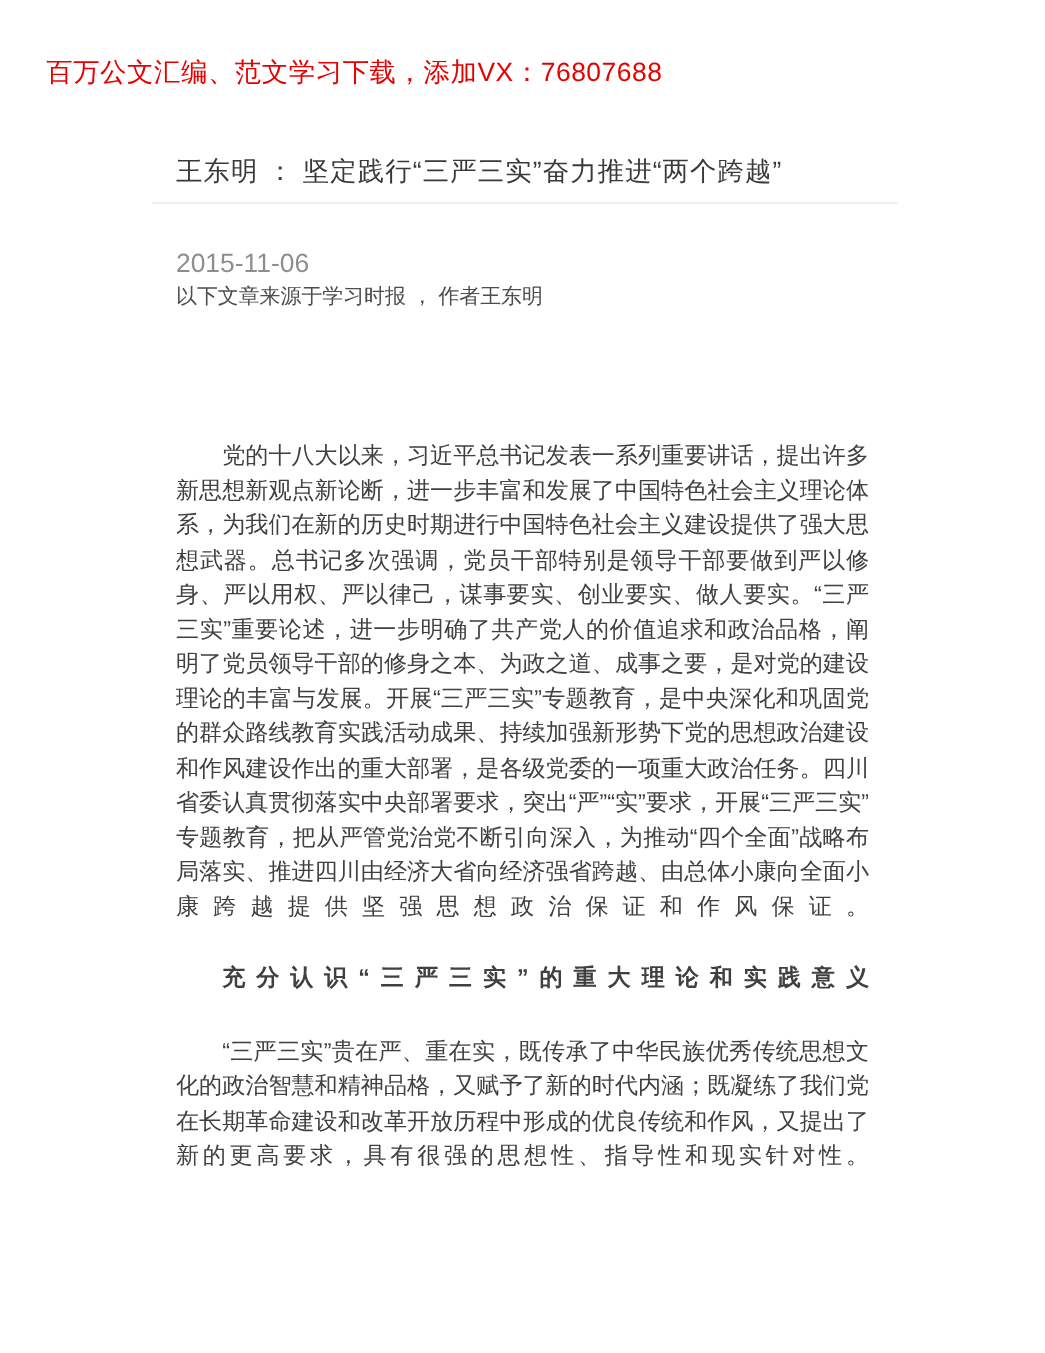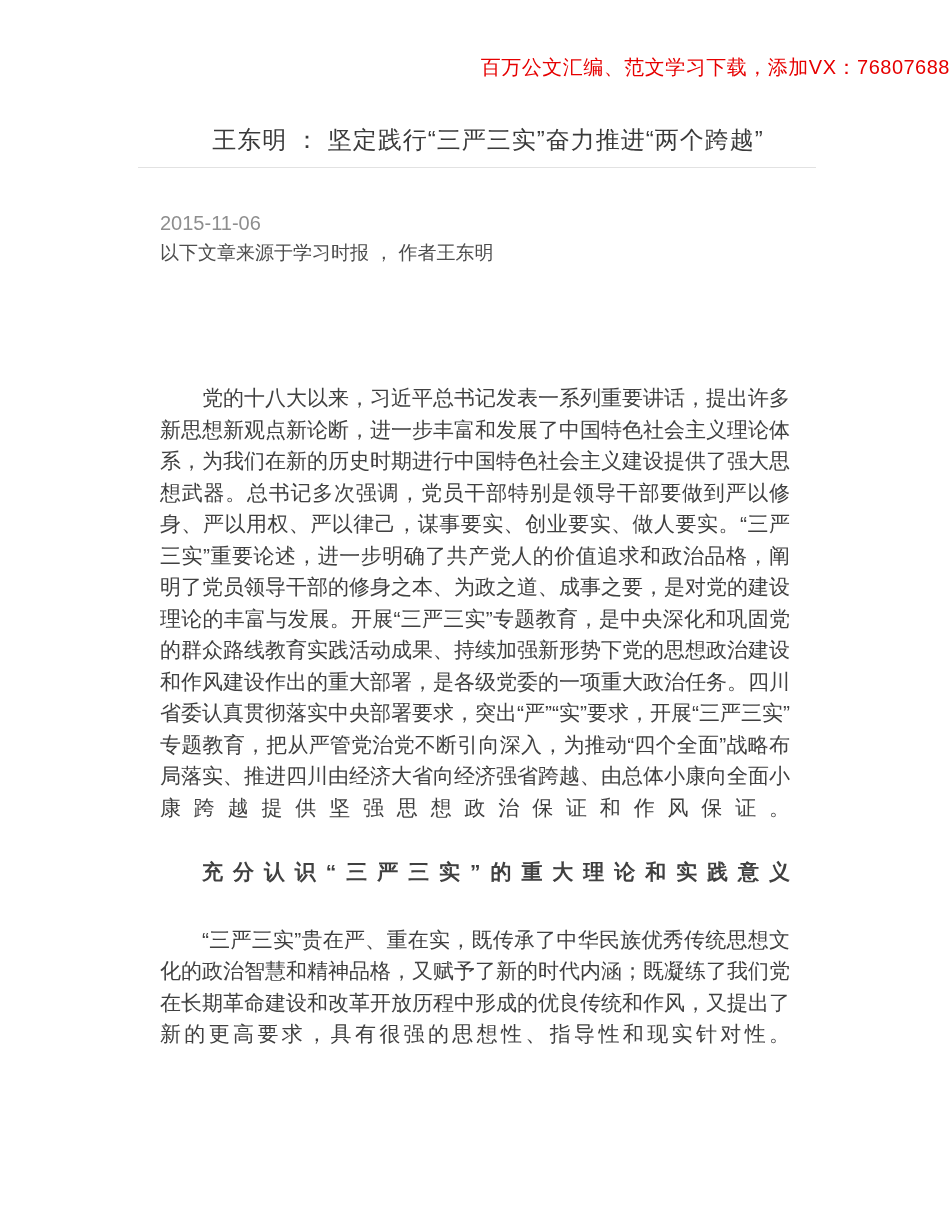--- a/index.html
+++ b/index.html
@@ -9,49 +9,48 @@
   }
   body {
     width: 950px;
     height: 1230px;
     background: var(--page-background, #ffffff);
     font-family: "Liberation Sans", sans-serif;
     overflow: hidden;
   }
   .watermark {
     margin-top: 55px;
-    text-align: right;
-    font-size: 20px;
+    text-align: left;
+    font-size: 24px;
     line-height: 24px;
     color: var(--watermark-red, #e60000);
     letter-spacing: 0.5px;
     margin-left: 42px;
   }
   .content {
     margin-left: 138px;
     width: 678px;
   }
   .title {
-    margin: 44px 0 0 22px;
+    margin: 61px 0 0 22px;
     font-size: 24px;
     line-height: 34px;
     font-weight: 400;
     letter-spacing: 1px;
     color: var(--title-text, #3a3a3a);
-    text-align: center;
   }
   .divider {
     border: none;
     border-top: 1px solid var(--divider, #e2e2e2);
     margin: 10px 0 0 0;
     height: 0;
   }
   .date {
     margin: 42px 0 0 22px;
-    font-size: 20px;
+    font-size: 24px;
     line-height: 26px;
     color: var(--date-text, #8e8e8e);
   }
   .source {
     margin: 4px 0 0 22px;
     font-size: 19px;
     line-height: 26px;
     color: var(--source-text, #4d4d4d);
   }
   .body-text {

